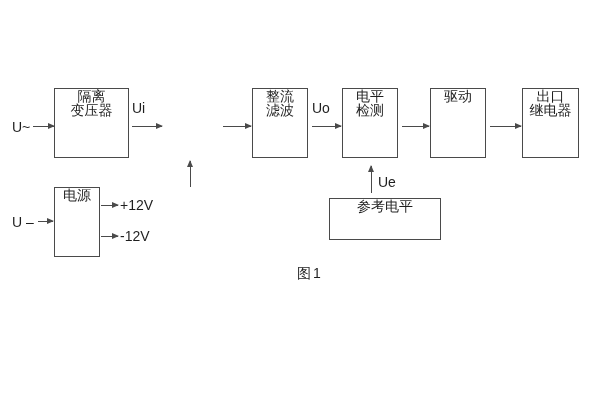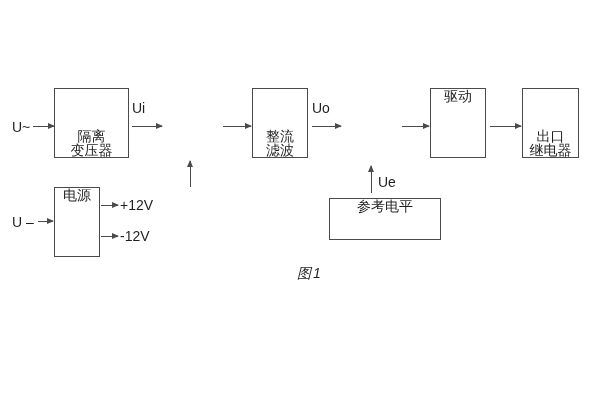--- a/index.html
+++ b/index.html
@@ -1,43 +1,47 @@
 <!DOCTYPE html>
 <html><head>
 <meta charset="utf-8">
 <style>
   html,body{margin:0;padding:0;background:#ffffff;}
   body{width:600px;height:400px;overflow:hidden;
        font-family:"Liberation Sans","DejaVu Sans",sans-serif;}
   .stage{position:relative;width:600px;height:400px;background:#ffffff;color:#1f1f1f;}
   .box{position:absolute;box-sizing:border-box;border:1px solid #4a4a4a;background:#ffffff;
-       display:flex;flex-direction:column;align-items:center;justify-content:flex-end;
+       display:flex;flex-direction:column;align-items:center;justify-content:flex-start;
        font-size:14px;line-height:1;text-align:center;}
   .box.single{justify-content:flex-start;}
   .lbl{position:absolute;font-size:14px;line-height:1;white-space:nowrap;}
-  .caption{position:absolute;font-size:14px;line-height:1;letter-spacing:2px;font-style:italic;}
+  .caption{position:absolute;font-size:14px;line-height:1;letter-spacing:2px;}
   .arrow-h{position:absolute;height:1px;background:#4a4a4a;}
   .arrow-h::after{content:'';position:absolute;right:-1px;top:-3px;width:0;height:0;
        border-left:7px solid #4a4a4a;border-top:3px solid transparent;border-bottom:3px solid transparent;}
   .arrow-v{position:absolute;width:1px;background:#4a4a4a;}
   .arrow-v::after{content:'';position:absolute;top:-1px;left:-3px;width:0;height:0;
        border-bottom:7px solid #4a4a4a;border-left:3px solid transparent;border-right:3px solid transparent;}
 </style>
 </head>
 <body>
 
 <div class="stage">
 
   <div class="box" style="left:54px;top:88px;width:75px;height:70px">
     <span>隔离</span>
     <span>变压器</span>
   </div>
   <div class="box" style="left:252px;top:88px;width:56px;height:70px">
     <span>整流</span>
     <span>滤波</span>
+  </div>
+  <div class="box" style="left:342px;top:88px;width:56px;height:70px">
+    <span>电平</span>
+    <span>检测</span>
   </div>
   <div class="box single" style="left:430px;top:88px;width:56px;height:70px">
     <span>驱动</span>
   </div>
   <div class="box" style="left:522px;top:88px;width:57px;height:70px">
     <span>出口</span>
     <span>继电器</span>
   </div>
 
   <div class="box single" style="left:54px;top:187px;width:46px;height:70px">

